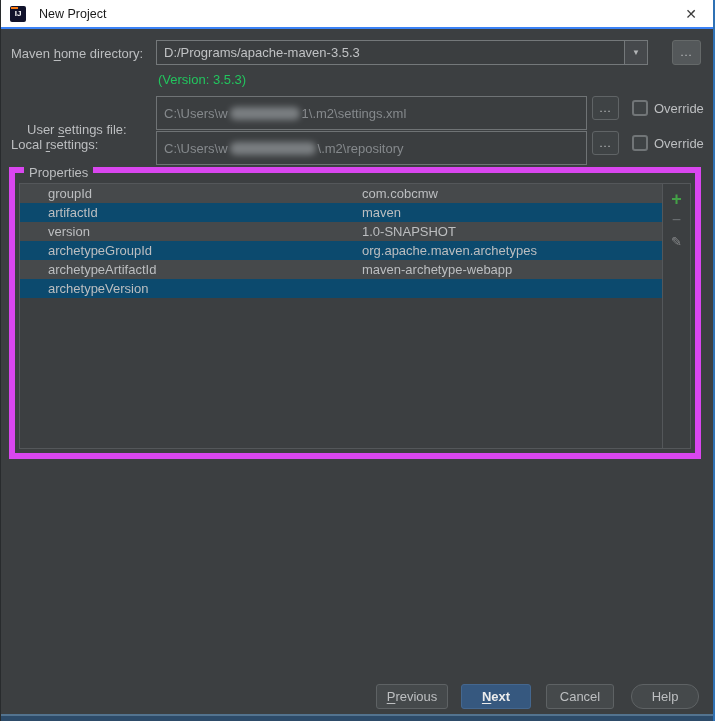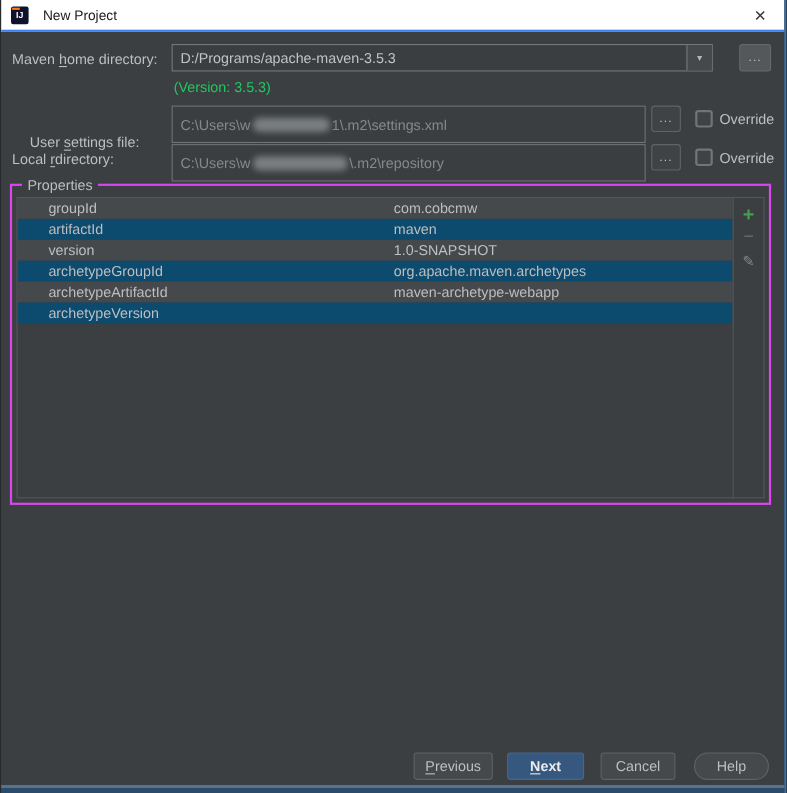--- a/index.html
+++ b/index.html
@@ -58,21 +58,21 @@
     border:1px solid #6f7375; background:#3b3e40; color:#85898c;
     display:flex; align-items:center; padding:16px 7px; white-space:pre; overflow:hidden;
   }
   .redact { display:inline-block; height:13px; background:#b9bec2; opacity:.5; filter:blur(3px); border-radius:6px; margin:0 2px; }
   .checkbox {
     position:absolute; width:16px; height:16px; border:2px solid #72767:8; border:2px solid #717577;
     border-radius:3px; background:#3f4345;
   }
   .chk-label { position:absolute; color:#bdbfc1; }
   
-  .groupbox { position:absolute; left:8px; top:167px; width:692px; height:292px; border:2px solid #d946ef; }
+  .groupbox { position:absolute; left:8px; top:167px; width:692px; height:292px; border:6px solid #d946ef; }
   .group-title { position:absolute; top:-8px; left:9px; padding:0 5px; background:#3c3f41; color:#bcbec0; }
   .ptable { position:absolute; left:4px; top:10px; right:4px; bottom:4px; border:1px solid #54575a; background:#3c3f41; display:flex; }
   .trows { flex:1; display:flex; flex-direction:column; overflow:hidden; }
   .trow { height:19px; flex:0 0 19px; display:flex; align-items:center; color:#bcbec0; }
   .trow.alt0 { background:#46494b; }
   .trow.alt1 { background:#0c4a6e; }
   .tkey { width:342px; padding-left:28px; overflow:hidden; white-space:nowrap; }
   .tval { flex:1; overflow:hidden; white-space:nowrap; }
   .ttoolbar { width:28px; border-left:1px solid #54575a; display:flex; flex-direction:column; align-items:center; padding-top:5px; }
   .tool-add { color:#43a047; font-size:18px; font-weight:bold; line-height:20px; }
@@ -112,21 +112,21 @@
 
   <div class="note" style="left:157px; top:72px;">(Version: 3.5.3)</div>
 
   <div class="frm-label" style="left:26px; top:102px;margin-top:20px;"><span>User </span><span class="mn">s</span><span>ettings file:</span></div>
 
   <div class="field" style="top:96px;"><span>C:\Users\w</span><span class="redact" style="width:70px;"></span><span>1\.m2\settings.xml</span></div>
   <div class="browse-btn browse-sm" style="left:591px; top:96px;">...</div>
   <div class="checkbox" style="left:631px; top:100px;"></div>
   <div class="chk-label" style="left:653px; top:101px;">Override</div>
 
-  <div class="frm-label" style="left:10px; top:137px;"><span>Local </span><span class="mn">r</span><span>directory:</span></div>
+  <div class="frm-label" style="left:10px; top:137px;"><span>Local </span><span class="mn">r</span><span>settings:</span></div>
 
   <div class="field" style="top:131px;"><span>C:\Users\w</span><span class="redact" style="width:86px;"></span><span>\.m2\repository</span></div>
   <div class="browse-btn browse-sm" style="left:591px; top:131px;">...</div>
   <div class="checkbox" style="left:631px; top:135px;"></div>
   <div class="chk-label" style="left:653px; top:136px;">Override</div>
 
   <div class="groupbox">
     <div class="group-title">Properties</div>
     <div class="ptable">
       <div class="trows">

